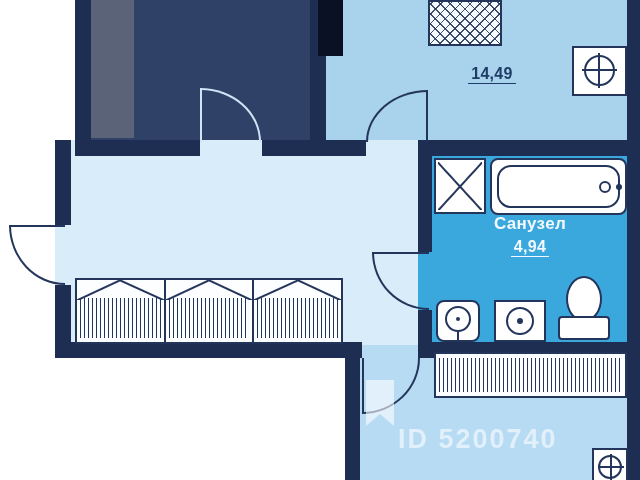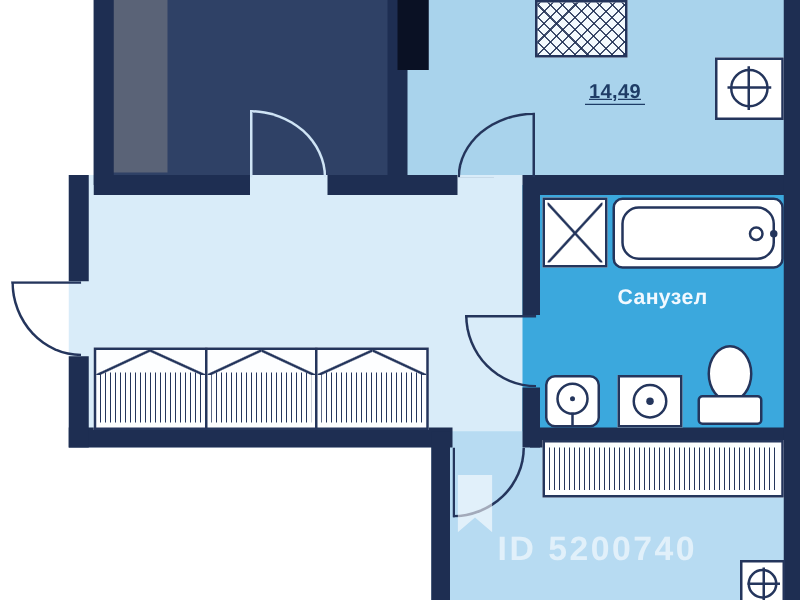--- a/index.html
+++ b/index.html
@@ -47,21 +47,21 @@
   .vee::before,.vee::after{content:"";position:absolute;top:0;bottom:0;width:50%;}
   .vee::before{left:0;background:linear-gradient(to bottom right,transparent calc(50% - 1.2px),#24355c calc(50% - .2px),#24355c calc(50% + .8px),transparent calc(50% + 1.8px));}
   .vee::after{right:0;background:linear-gradient(to bottom left,transparent calc(50% - 1.2px),#24355c calc(50% - .2px),#24355c calc(50% + .8px),transparent calc(50% + 1.8px));}
   .comb{position:absolute;left:3px;right:3px;top:18px;bottom:4px;
      background:repeating-linear-gradient(90deg,#24355c 0 1px,transparent 1px 4px);}
   .comb-full{top:4px;}
   
   .room-label{position:absolute;z-index:30;text-align:center;color:#1e3c66;font-weight:bold;letter-spacing:.3px;}
   .room-label .rname{font-size:17px;line-height:23px;}
   .room-label .area{font-size:16px;line-height:24px;}
-  .room-label .area span{border-bottom:1.5px solid currentColor;padding:0 3px 1px;text-decoration:underline;}
+  .room-label .area span{border-bottom:1.5px solid currentColor;padding:0 3px 1px;}
   .room-label.light{color:#f2f9ff;}
   
   .wm{position:absolute;z-index:20;color:rgba(255,255,255,.58);font-weight:bold;}
   .wm-brand{font-size:46px;letter-spacing:1px;}
   .wm-id{font-size:27px;letter-spacing:2px;}
   .wm-flag{position:absolute;z-index:20;background:rgba(255,255,255,.58);
      clip-path:polygon(0 0,100% 0,100% 100%,50% 74%,0 100%);}
 </style>
 </head>
 <body>
@@ -150,20 +150,21 @@
     <span class="circle" style="left:50%;margin-left:-12px;top:5px;width:24px;height:24px;"></span>
     <span class="bar" style="left:4px;top:16px;width:26px;height:2px;"></span>
     <span class="bar" style="left:16px;top:4px;width:2px;height:26px;"></span>
   </div>
 
   <div class="room-label" style="left:417px;top:62px;width:150px;">
     <div class="area"><span>14,49</span></div>
   </div>
   <div class="room-label" style="left:158px;top:186px;width:150px;">
   </div>
-  <div class="room-label light" style="left:455px;top:226px;width:150px;">
+  <div class="room-label light" style="left:455px;top:212px;width:150px;">
     <div class="rname">Санузел</div>
+    <div class="area"><span>4,94</span></div>
   </div>
 
   <div class="wm-flag" style="left:366px;top:380px;width:28px;height:46px;"></div>
   <div class="wm wm-id" style="left:398px;top:424px;">ID 5200740</div>
 
 </div>
 
 </body></html>

